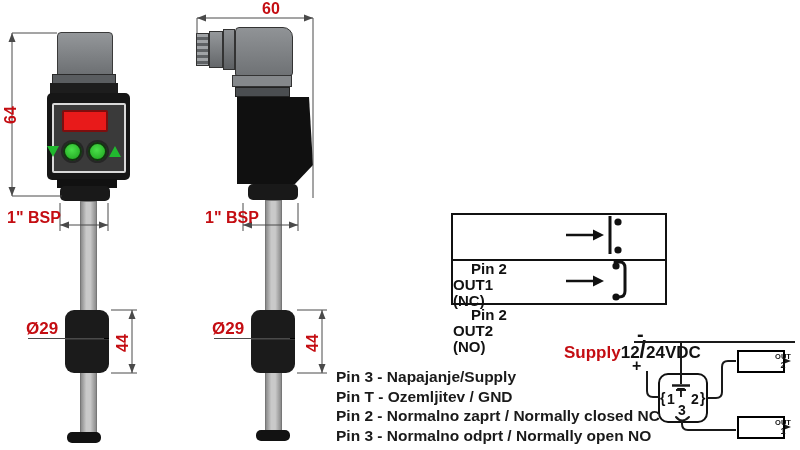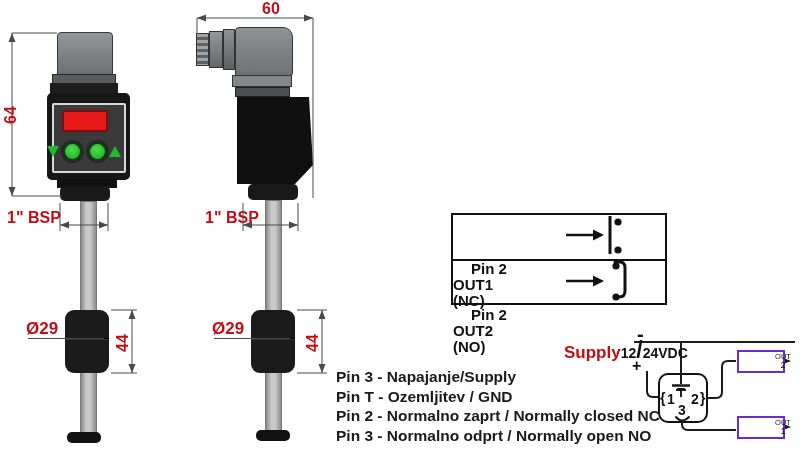--- a/index.html
+++ b/index.html
@@ -50,26 +50,26 @@
   
   .ctable{left:451px;top:213px;width:216px;height:92px;border:2px solid #111;background:#fff;z-index:4;}
   .trow{position:absolute;left:0;right:0;height:44px;display:flex;}
   .trow1{top:0;border-bottom:2px solid #111;} .trow2{top:46px;}
   .tcell1{width:72px;border-right:2px solid #111;display:flex;flex-direction:column;justify-content:space-between;
     align-items:center;font-weight:bold;font-size:15px;line-height:16px;color:#111;margin-top:46px;}
   
   .wire-txt{position:absolute;font-weight:bold;color:#111;z-index:6;white-space:nowrap;}
   .supply-line{left:564px;top:343px;display:flex;align-items:baseline;justify-content:space-between;}
   .supply-red{color:#c40d12;font-size:17px;font-weight:bold;}
-  .v-num{font-size:14px;font-weight:bold;color:#111;}
+  .v-num{font-size:17px;font-weight:bold;color:#111;}
   .v-slash{font-size:23px;font-weight:bold;color:#111;line-height:14px;}
   .conn-box{left:658px;top:373px;width:50px;height:50px;border:2px solid #111;border-radius:10px;background:#fff;z-index:4;}
   .pin-lbl{position:absolute;font-weight:bold;color:#111;z-index:6;}
-  .out-box{width:23px;height:23px;border:2px solid #6d28d9;background:#fff;z-index:6;display:flex;flex-direction:column;
-    align-items:center;justify-content:center;font-weight:normal;color:#111;padding-left:44px;}
+  .out-box{width:23px;height:23px;border:2px solid #000000;background:#fff;z-index:6;display:flex;flex-direction:column;
+    align-items:center;justify-content:center;font-weight:bold;color:#111;padding-left:44px;}
   .out-box .o1{font-size:7.5px;line-height:8px;} .out-box .o2{font-size:9px;line-height:9px;}
   .out2{left:737px;top:350px;} .out1{left:737px;top:416px;}
   
   .legend{left:336px;top:367px;font-size:15.5px;font-weight:bold;color:#1a1a1a;line-height:19.5px;z-index:6;}
 </style>
 </head>
 <body>
 
 <div id="stage">
 

